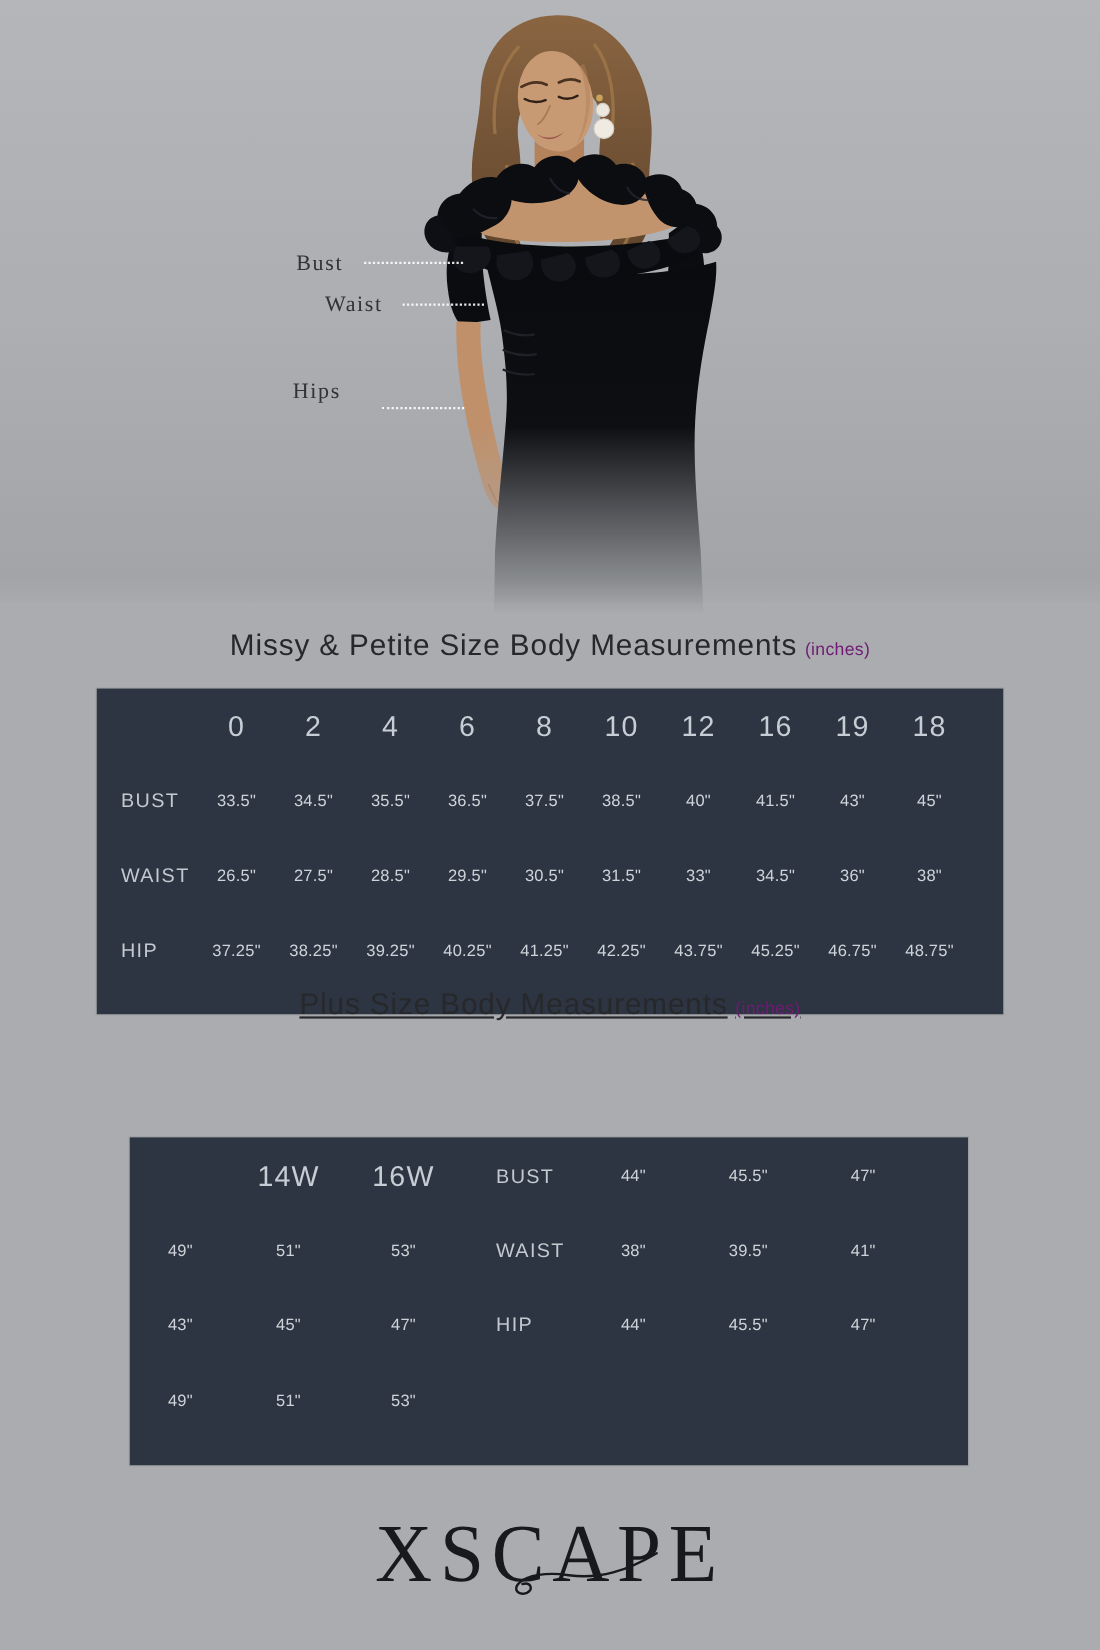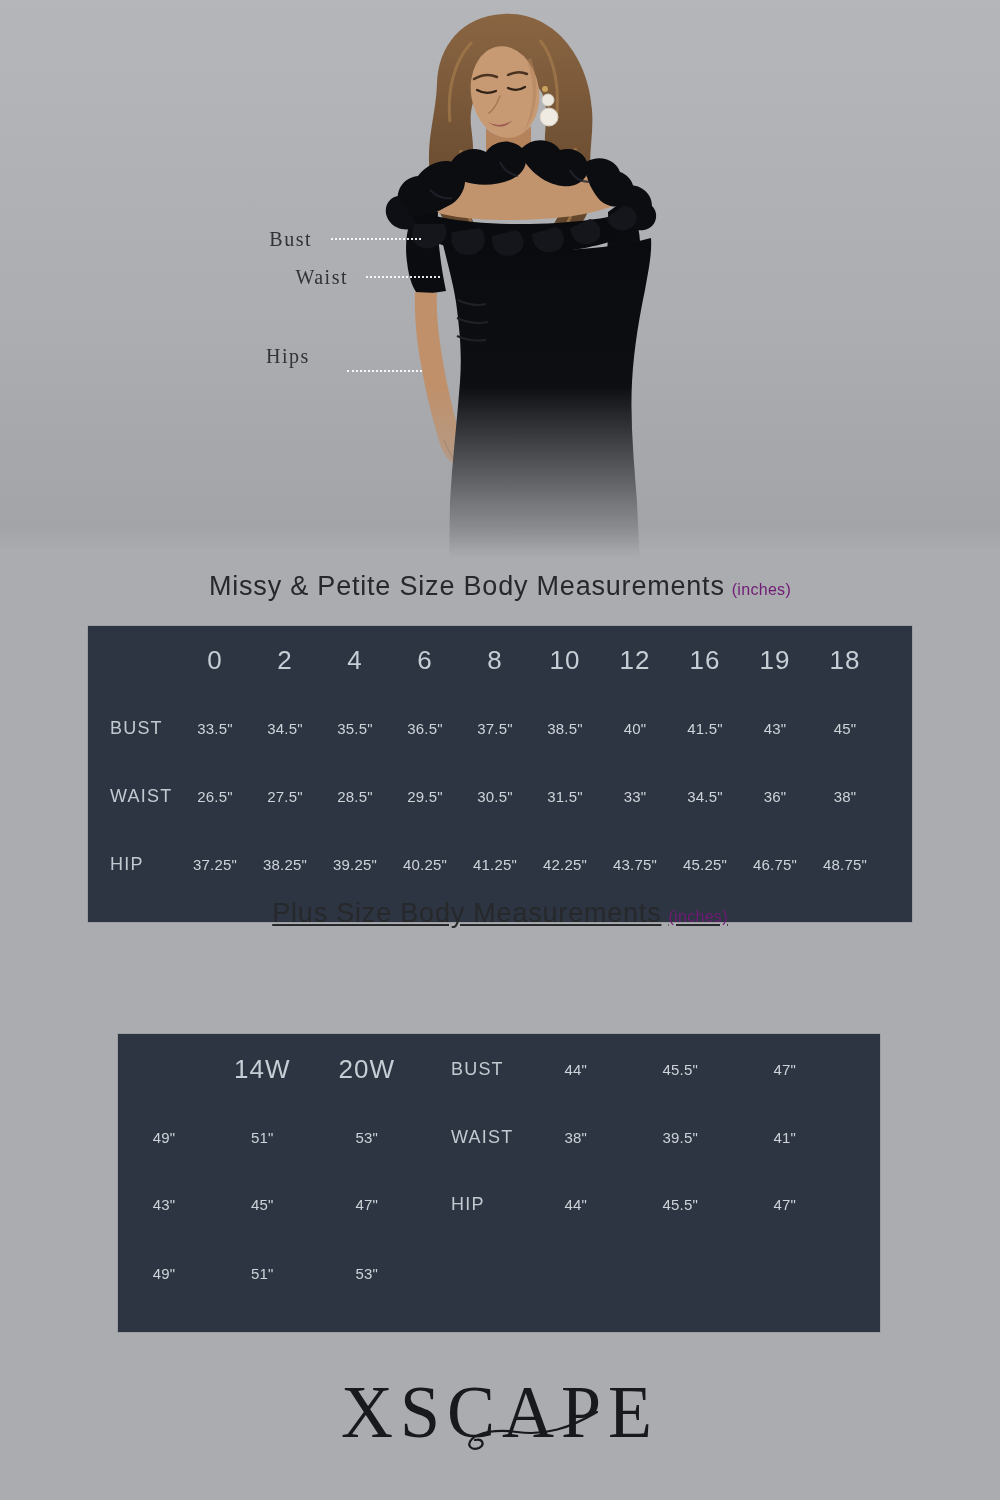--- a/index.html
+++ b/index.html
@@ -207,21 +207,21 @@
     </div>
   </div>
 
 <div class="section-title" style="top:897px;text-decoration:underline;">
   <span>Plus Size Body Measurements</span><span class="inches">(inches)</span>
 </div>
 <div class="size-table table-plus" style="left:118px;top:1000px;width:762px;height:298px;margin-top:34px;">
     <div class="grid">
       <div class="cell corner"></div>
       <div class="cell col-header">14W</div>
-      <div class="cell col-header">20W</div>
+      <div class="cell col-header">16W</div>
       <div class="cell row-label">BUST</div>
       <div class="cell value">44"</div>
       <div class="cell value">45.5"</div>
       <div class="cell value">47"</div>
       <div class="cell value">49"</div>
       <div class="cell value">51"</div>
       <div class="cell value">53"</div>
       <div class="cell row-label">WAIST</div>
       <div class="cell value">38"</div>
       <div class="cell value">39.5"</div>

